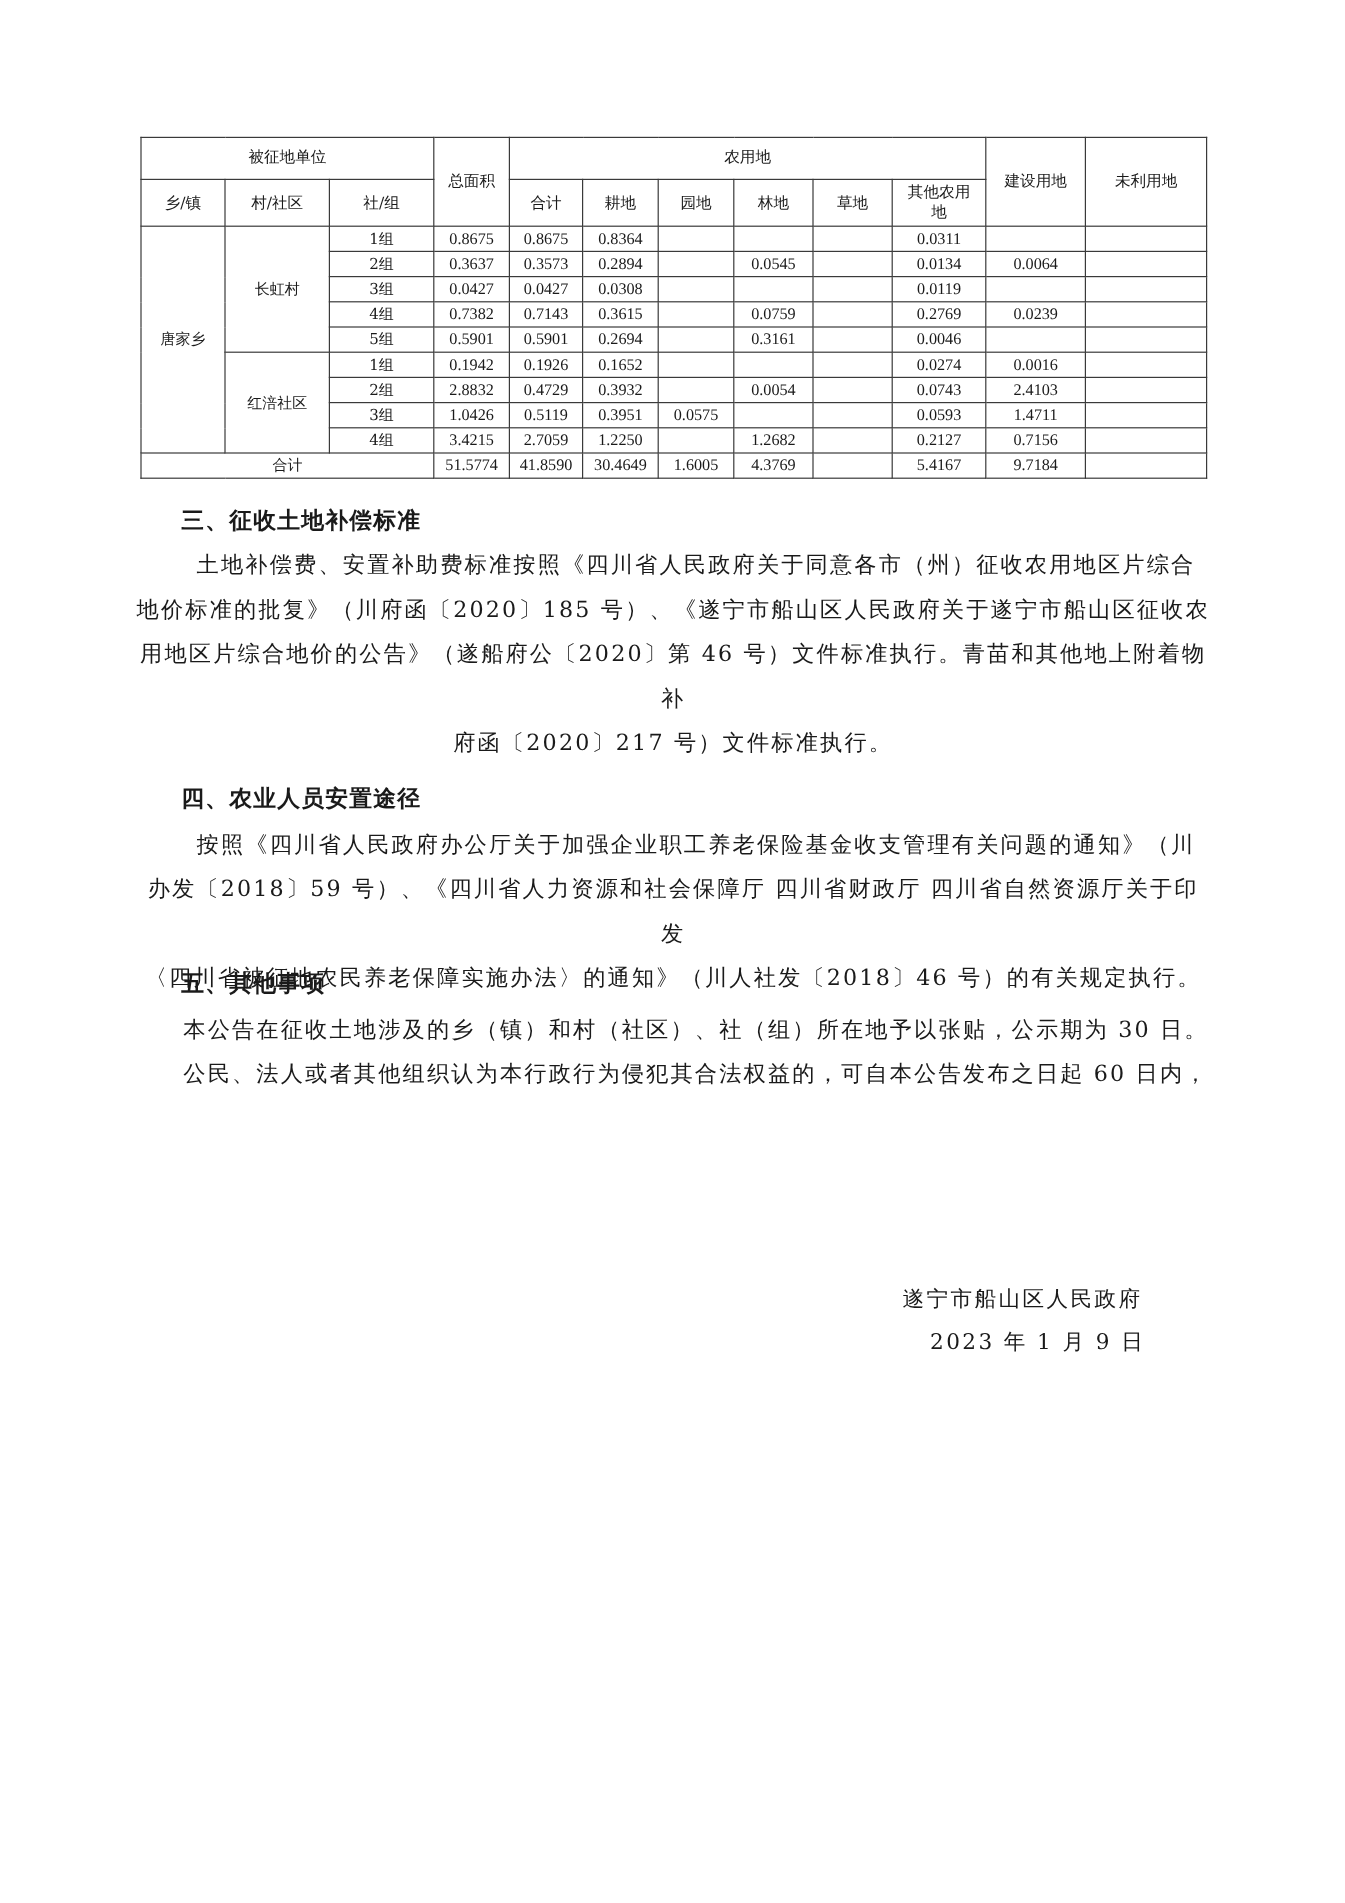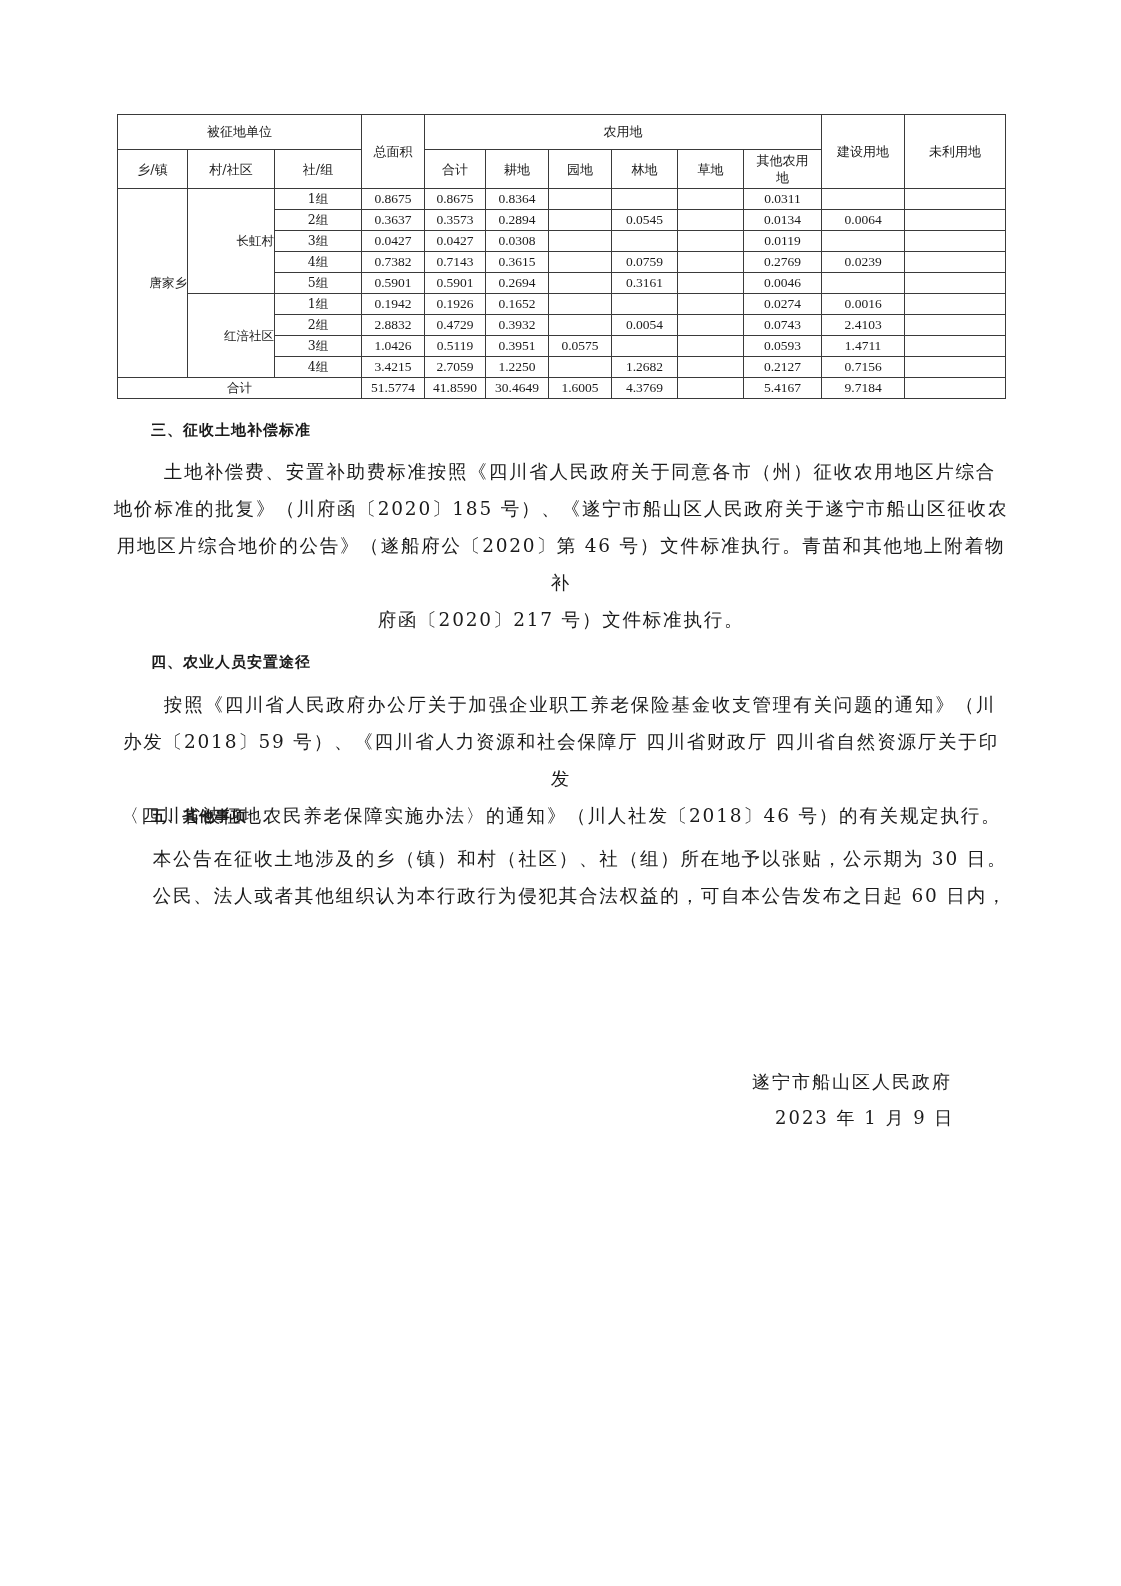--- a/index.html
+++ b/index.html
@@ -8,25 +8,25 @@
   .page { position: absolute; left: 0; top: 0; width: 1121px; height: 1348px; }
 
   table.land { position: absolute; left: 117px; top: 114px; width: 888px;
                border-collapse: collapse; font-size: 12.5px; table-layout: fixed; }
   table.land th, table.land td { border: 1px solid #3a3a3a; text-align: center;
                padding: 0; font-weight: normal; line-height: 20px; height: 20px; }
   table.land th { font-size: 13px; }
   table.land .h1 th { height: 34px; }
   table.land .h2 th { height: 38px; line-height: 17px; }
   table.land td.num { font-family: "Liberation Serif", serif; font-size: 13.5px; }
-  table.land td.merged { vertical-align: middle; text-align: right; }
+  table.land td.merged { vertical-align: middle; }
 
   .text { position: absolute; left: 113px; width: 896px; font-size: 18.5px;
           letter-spacing: 1.8px; line-height: 37px; text-align: center; }
-  .heading { position: absolute; left: 151px; font-size: 15px; font-weight: bold;
+  .heading { position: absolute; left: 151px; font-size: 19px; font-weight: bold;
              font-family: Liberation Sans, sans-serif; letter-spacing: 1px; }
   .indent { text-indent: 38px; }
   .sig { position: absolute; font-size: 18px; letter-spacing: 2px; }
 </style>
 </head>
 <body>
 
 <div class="page">
 
   <table class="land">

